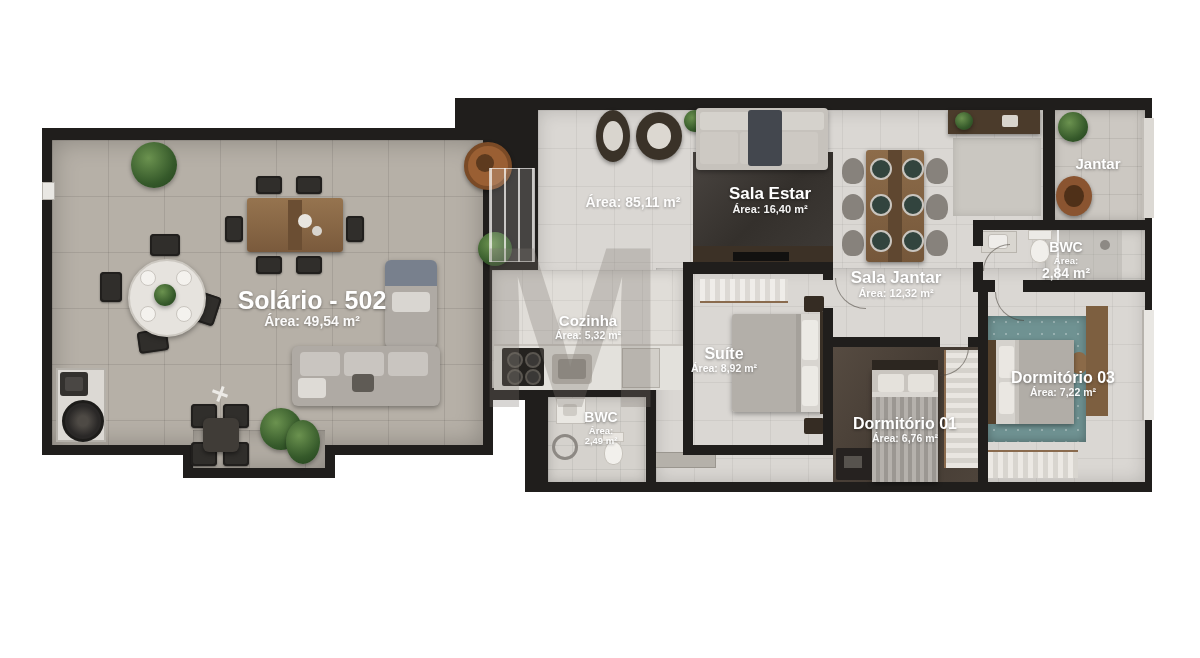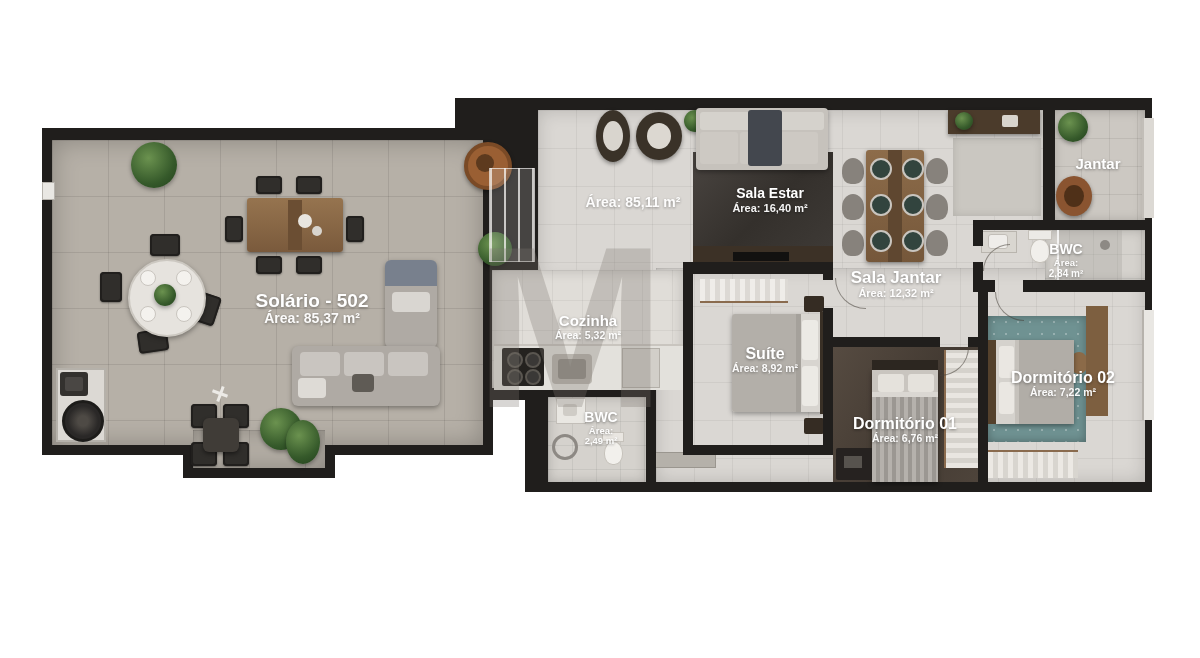--- a/index.html
+++ b/index.html
@@ -211,54 +211,54 @@
   <div class="abs" style="left:525px;top:352px;width:12px;height:12px;border:2px solid #5a5650;border-radius:50%;background:#3a3836;z-index:11"></div>
   <div class="abs" style="left:507px;top:369px;width:12px;height:12px;border:2px solid #5a5650;border-radius:50%;background:#3a3836;z-index:11"></div>
   <div class="abs" style="left:525px;top:369px;width:12px;height:12px;border:2px solid #5a5650;border-radius:50%;background:#3a3836;z-index:11"></div>
   <div class="abs" style="left:552px;top:354px;width:40px;height:30px;background:#b9b5ae;border-radius:4px;z-index:10"></div>
   <div class="abs" style="left:558px;top:359px;width:28px;height:20px;background:#918d86;border-radius:3px;z-index:11"></div>
   <div class="abs" style="left:622px;top:348px;width:36px;height:38px;background:#d2cfc9;border:1px solid #b3afa8;z-index:10"></div>
 
   <div class="wm" style="left:455px;top:225px;width:230px;height:210px;font-size:230px;line-height:205px;text-align:center">M</div>
 
   <div class="lbl" style="left:312px;top:308px">
-    <span class="nm" style="font-size:19px">Solário - 502</span>
-    <span class="ar" style="font-size:14px">Área: 85,37 m²</span>
+    <span class="nm" style="font-size:25px">Solário - 502</span>
+    <span class="ar" style="font-size:14px">Área: 49,54 m²</span>
   </div>
   <div class="lbl" style="left:633px;top:203px">
     <span class="ar" style="font-size:14px">Área: 85,11 m²</span>
   </div>
   <div class="lbl" style="left:770px;top:200px">
-    <span class="nm" style="font-size:14px">Sala Estar</span>
+    <span class="nm" style="font-size:17px">Sala Estar</span>
     <span class="ar" style="font-size:11px">Área: 16,40 m²</span>
   </div>
   <div class="lbl" style="left:896px;top:284px">
     <span class="nm" style="font-size:17px">Sala Jantar</span>
     <span class="ar" style="font-size:11px">Área: 12,32 m²</span>
   </div>
   <div class="lbl" style="left:588px;top:327px">
     <span class="nm" style="font-size:15px">Cozinha</span>
     <span class="ar" style="font-size:10.5px">Área: 5,32 m²</span>
   </div>
-  <div class="lbl" style="left:765px;top:360px">
+  <div class="lbl" style="left:724px;top:360px">
     <span class="nm" style="font-size:16px">Suíte</span>
     <span class="ar" style="font-size:10.5px">Área: 8,92 m²</span>
   </div>
   <div class="lbl" style="left:905px;top:430px">
     <span class="nm" style="font-size:16px">Dormitório 01</span>
     <span class="ar" style="font-size:10.5px">Área: 6,76 m²</span>
   </div>
   <div class="lbl" style="left:1063px;top:384px">
-    <span class="nm" style="font-size:16px">Dormitório 02</span>
+    <span class="nm" style="font-size:16px">Dormitório 03</span>
     <span class="ar" style="font-size:10.5px">Área: 7,22 m²</span>
   </div>
   <div class="lbl" style="left:1066px;top:261px">
     <span class="nm" style="font-size:14px">BWC</span>
     <span class="ar" style="font-size:9.5px">Área:</span>
-    <span class="ar" style="font-size:10px">2,84 m²</span>
+    <span class="ar" style="font-size:14px">2,84 m²</span>
   </div>
   <div class="lbl" style="left:601px;top:428px">
     <span class="nm" style="font-size:14px">BWC</span>
     <span class="ar" style="font-size:9.5px">Área:</span>
     <span class="ar" style="font-size:9.5px">2,49 m²</span>
   </div>
   <div class="lbl" style="left:1098px;top:164px">
     <span class="nm" style="font-size:15px">Jantar</span>
   </div>
 

